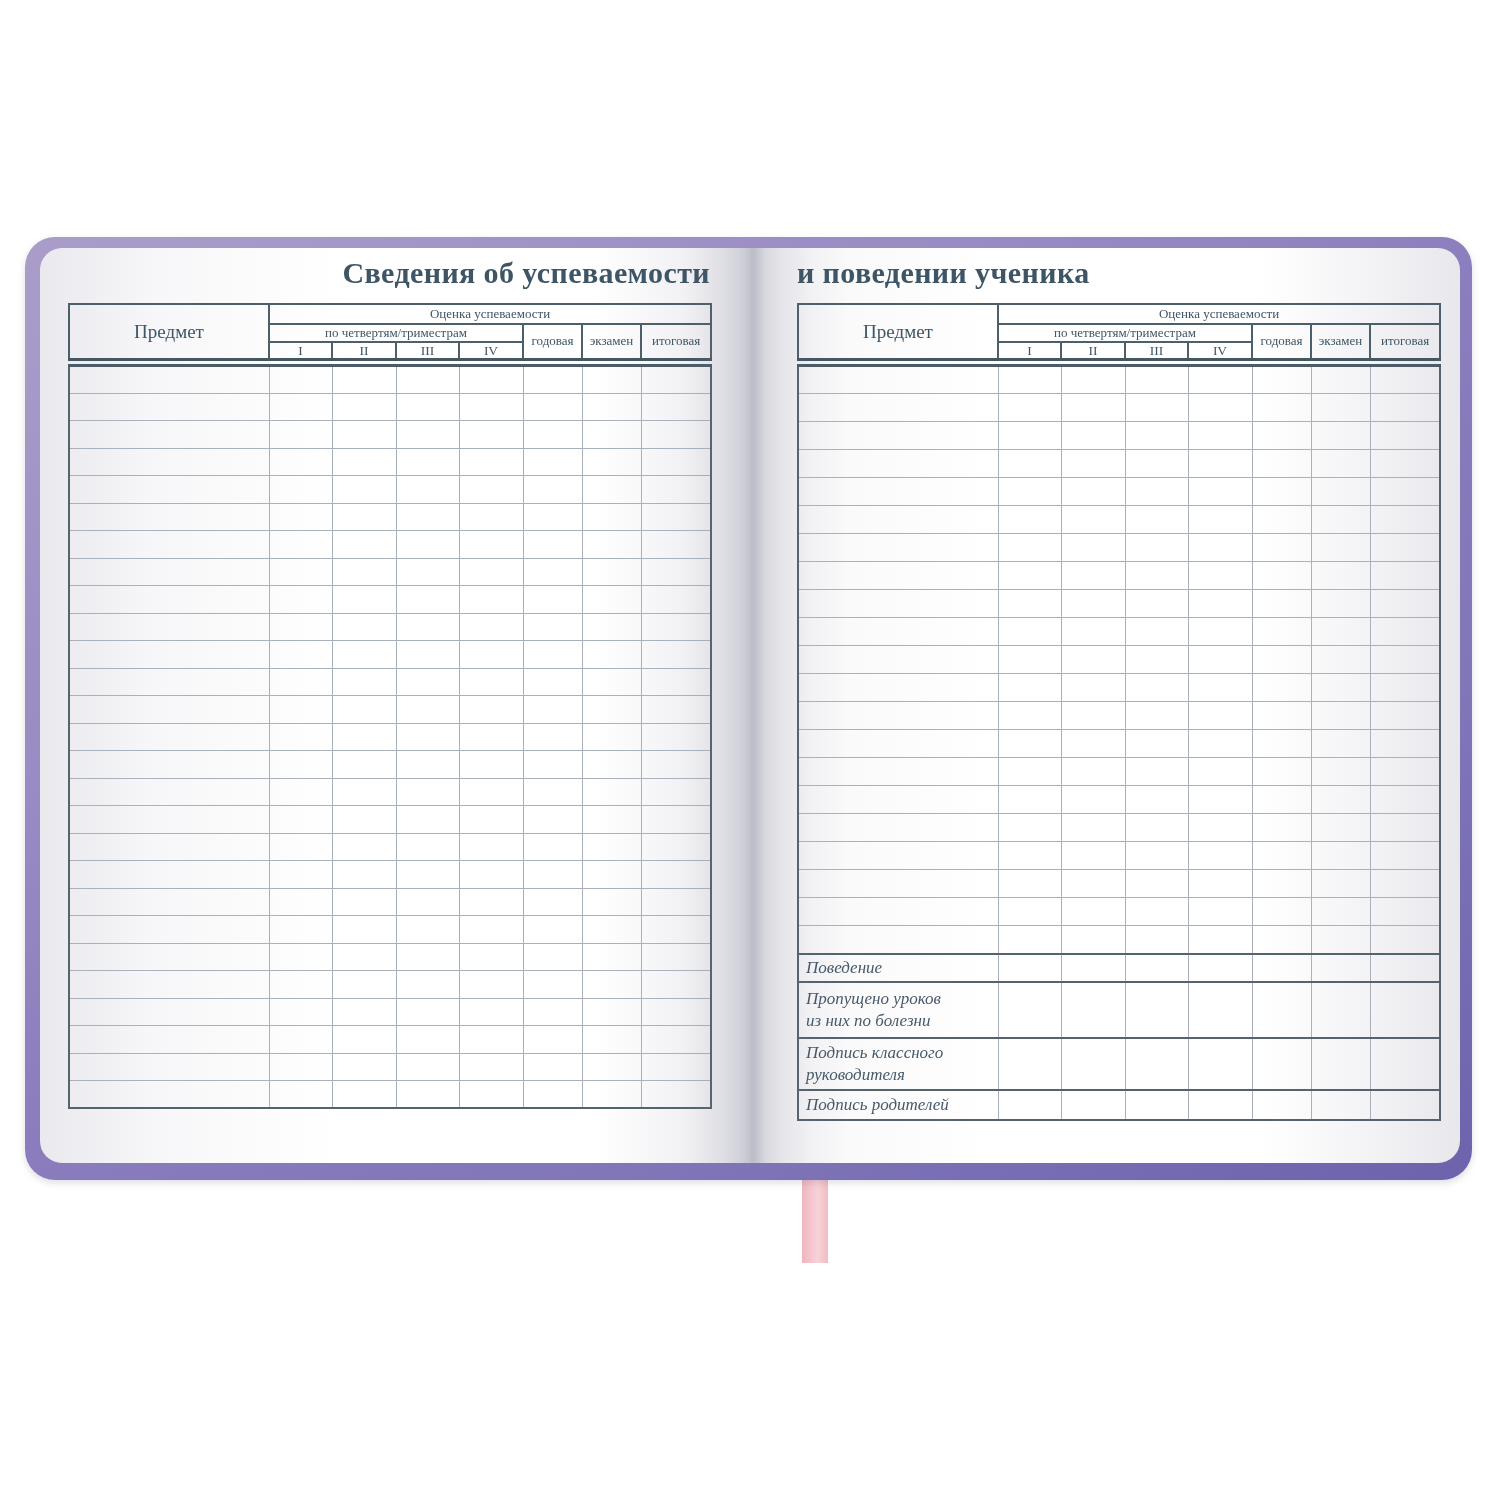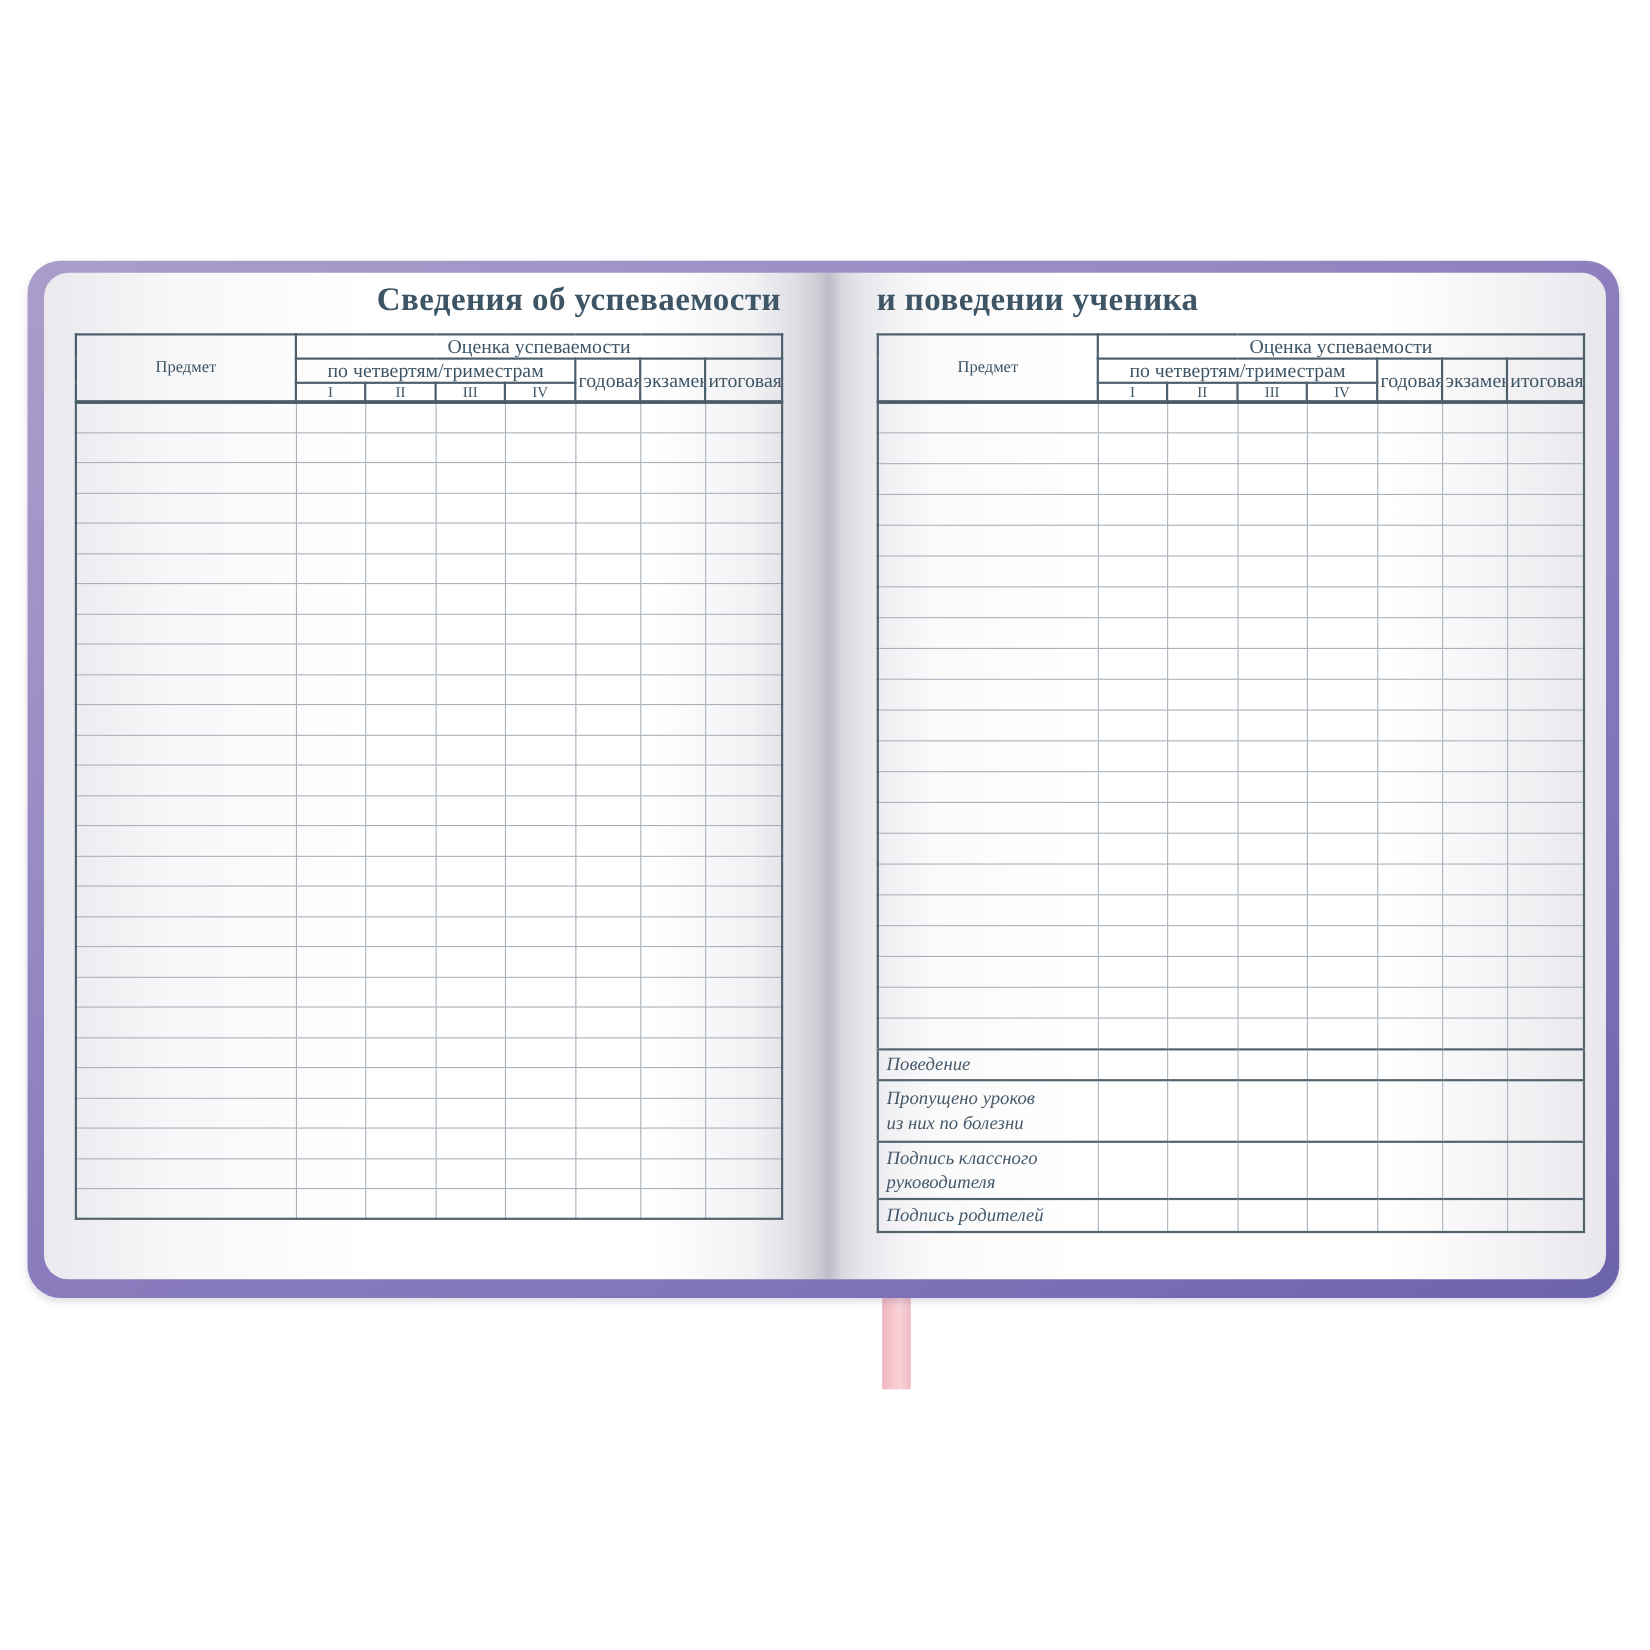--- a/index.html
+++ b/index.html
@@ -69,28 +69,28 @@
   table{border-collapse:collapse;table-layout:fixed;position:absolute;background:transparent;}
   .hdr-table{left:0;top:55px;width:642px;}
   .body-table{left:0;top:116px;width:642px;}
   .tbl-left{left:28px;}
   .tbl-right{left:47px;}
 
   .hdr-table th{
     border:2px solid #4e5f6c;
     font-weight:normal;color:var(--ink);
     text-align:center;vertical-align:middle;
-    padding:0 2px;line-height:1.12;font-size:18px;
+    padding:0 2px;line-height:1.12;font-size:13px;
     overflow:hidden;white-space:nowrap;
   }
   .hdr-table{border:2px solid #4e5f6c;border-bottom:3px solid #465764;}
   .hdr-table tr.r1 th{height:18px;}
   .hdr-table tr.r2 th{height:16px;}
   .hdr-table tr.r3 th{height:15px;font-size:13.5px;}
-  .hdr-table th.subject{font-size:15px;}
+  .hdr-table th.subject{font-size:19px;}
 
   .body-table{border:2px solid var(--frame);border-top:3px solid #4b5c68;}
   .body-table td{
     border:1px solid var(--grid);
     padding:0;
   }
   .body-table tr{height:27.5px;}
   .bt-right tr{height:28px;}
 
   .bt-right tbody.special tr td{border-top:2px solid var(--frame);}

